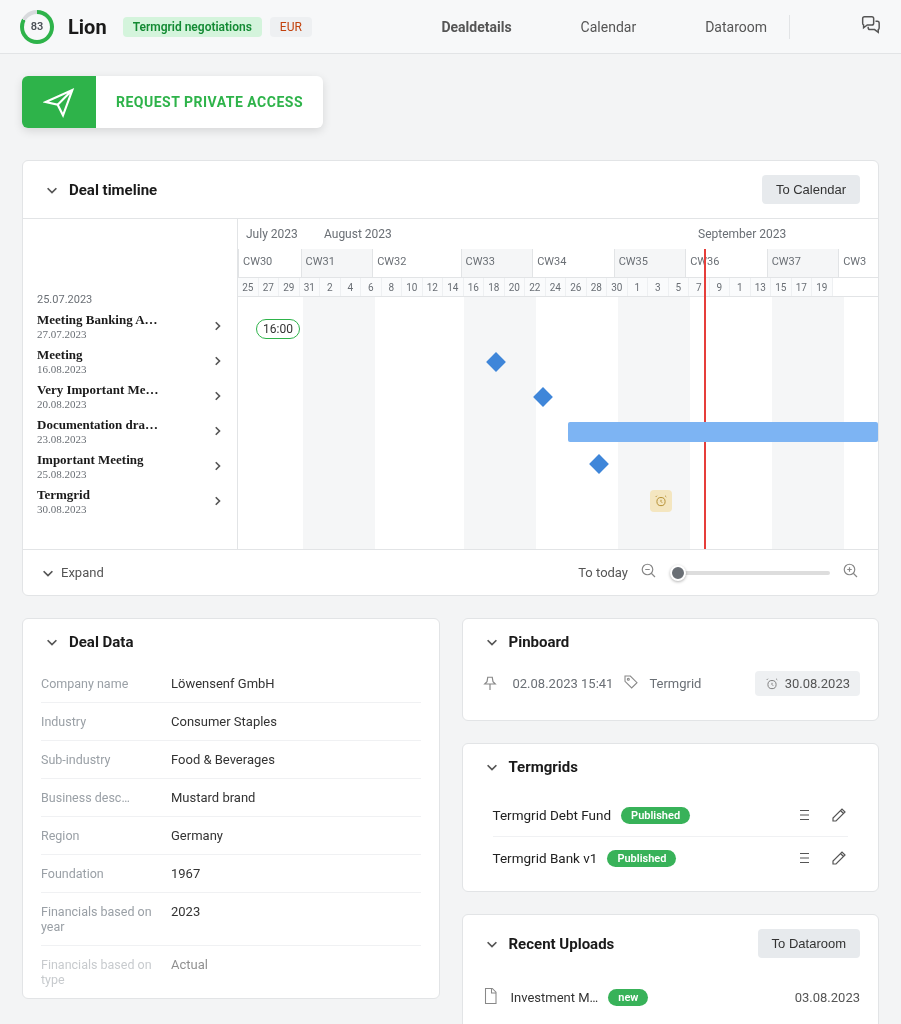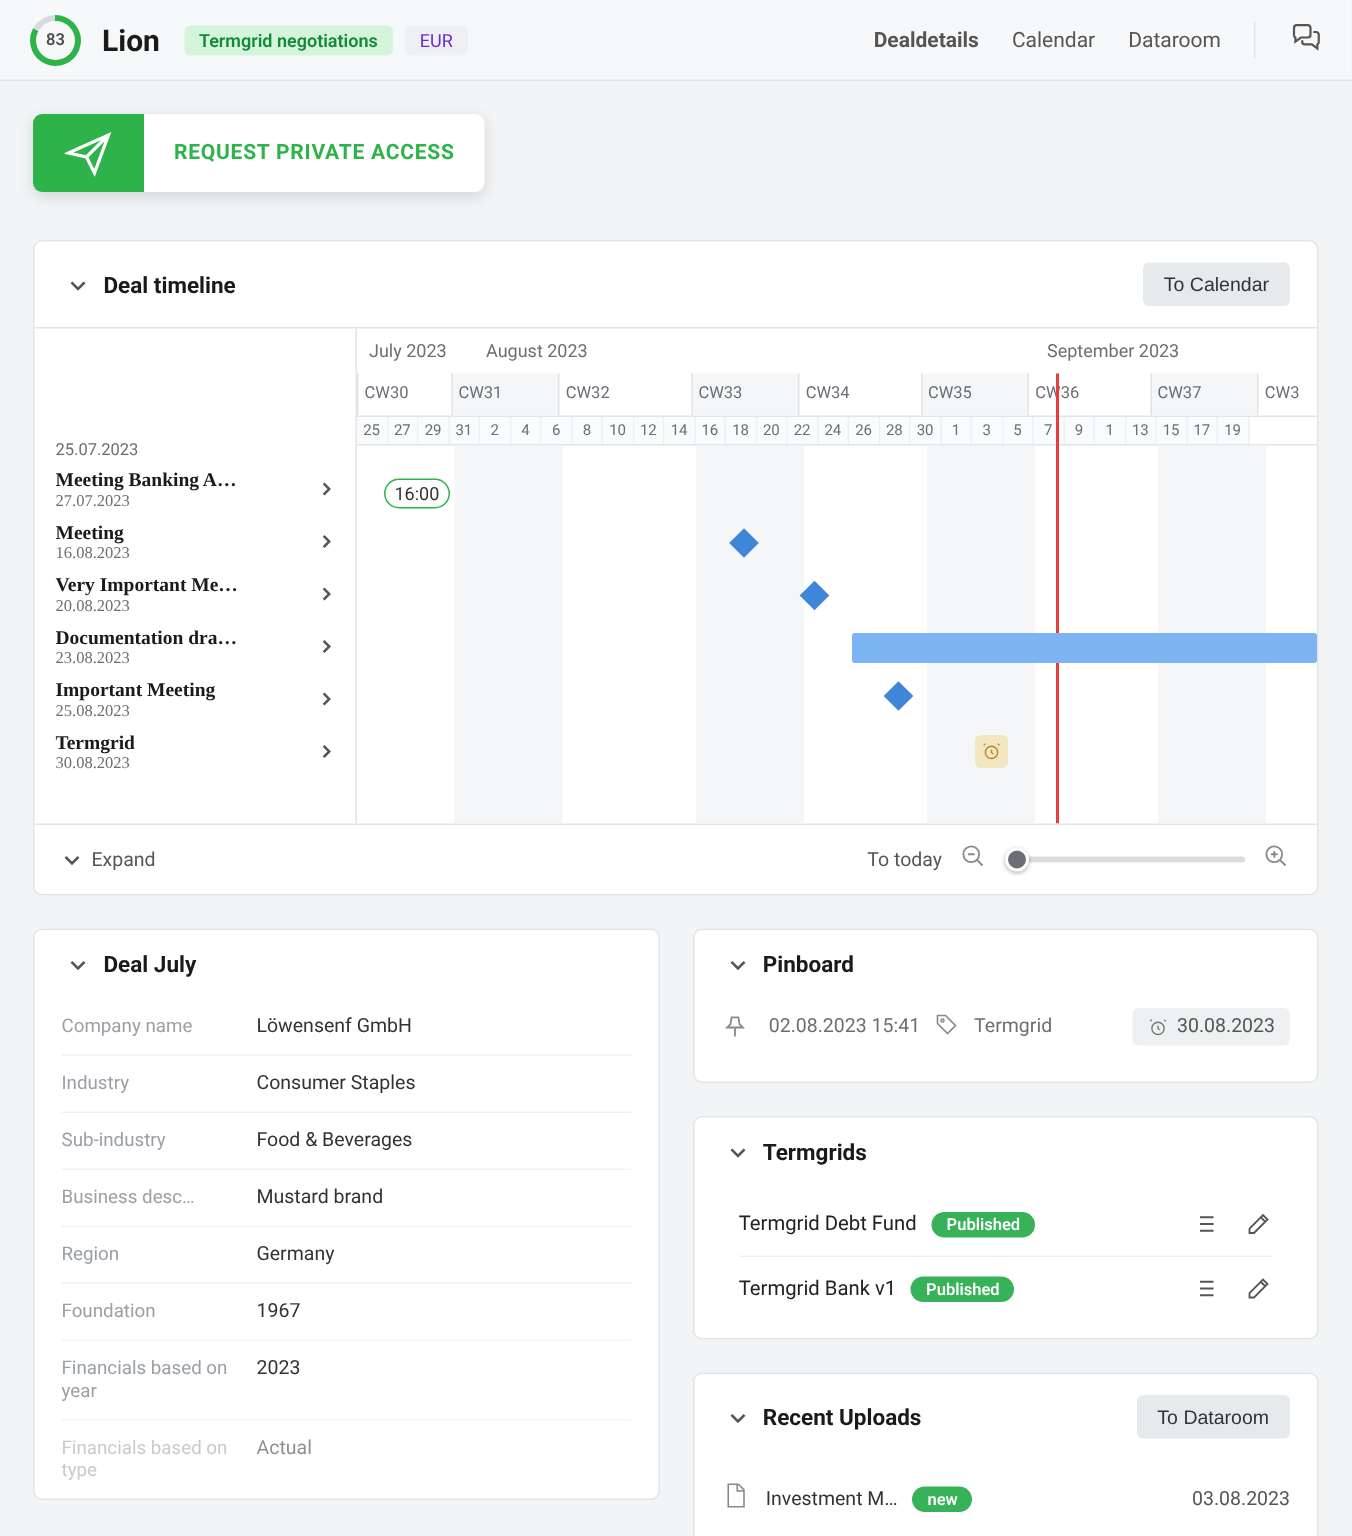--- a/index.html
+++ b/index.html
@@ -23,23 +23,23 @@
   }
   *{box-sizing:border-box;}
   body{margin:0;background:var(--bg);color:var(--text);font-size:13px;}
   
   .topbar{height:54px;display:flex;align-items:center;padding:0 20px;border-bottom:1px solid var(--border);background:#f7f8f9;}
   .score-ring{width:34px;height:34px;border-radius:50%;background:conic-gradient(var(--green) 0 83%, #d8dadd 83% 100%);display:flex;align-items:center;justify-content:center;margin-right:14px;}
   .score-inner{width:26px;height:26px;border-radius:50%;background:#f7f8f9;display:flex;align-items:center;justify-content:center;font-size:11px;font-weight:600;color:#4a4f55;}
   .deal-name{font-size:20px;font-weight:700;margin-right:16px;}
   .tag{font-size:12px;padding:3px 10px;border-radius:4px;margin-right:8px;}
   .tag.green{background:var(--green-light);color:#138a33;font-weight:600;}
-  .tag.curr{background:#eef0f2;color:#6d28d9;}
+  .tag.curr{background:#eef0f2;color:#c2410c;}
   .top-links{margin-left:auto;display:flex;align-items:center;gap:22px;font-size:14px;}
-  .top-links span[data-interactable="true"]{cursor:pointer;color:#555;}
+  .top-links span[data-interactable="true"]{cursor:pointer;color:#555;margin-left:47px;}
   .top-links .active{font-weight:700;color:#111;}
   .top-sep{width:1px;height:24px;background:var(--border);}
   .chat-icon svg{width:22px;height:22px;stroke:#555;fill:none;stroke-width:1.6;}
   
   .page{padding:22px;}
   
   .request-card{display:inline-flex;align-items:stretch;border-radius:6px;box-shadow:0 3px 10px rgba(0,0,0,.12);overflow:hidden;background:#fff;margin-bottom:32px;}
   .request-icon{width:74px;background:var(--green);display:flex;align-items:center;justify-content:center;}
   .request-icon svg{width:32px;height:32px;fill:#fff;}
   .request-text{padding:18px 20px;font-size:14px;font-weight:700;letter-spacing:.5px;color:var(--green);}
@@ -340,21 +340,21 @@
   <div class="cols">
 
     <div class="col">
       <div class="card" data-interactable="false">
         <div class="card-head">
           <span class="chevron" data-interactable="true">
               <svg viewBox="0 0 16 16">
                 <path d="M3 6l5 5 5-5"></path>
               </svg>
             </span>
-          <span class="card-title" data-interactable="false">Deal July</span>
+          <span class="card-title" data-interactable="false">Deal Data</span>
         </div>
         <div class="kv" data-interactable="false">
             <div class="k">Company name</div>
             <div class="v">Löwensenf GmbH</div>
           </div>
         <div class="kv" data-interactable="false">
             <div class="k">Industry</div>
             <div class="v">Consumer Staples</div>
           </div>
         <div class="kv" data-interactable="false">

